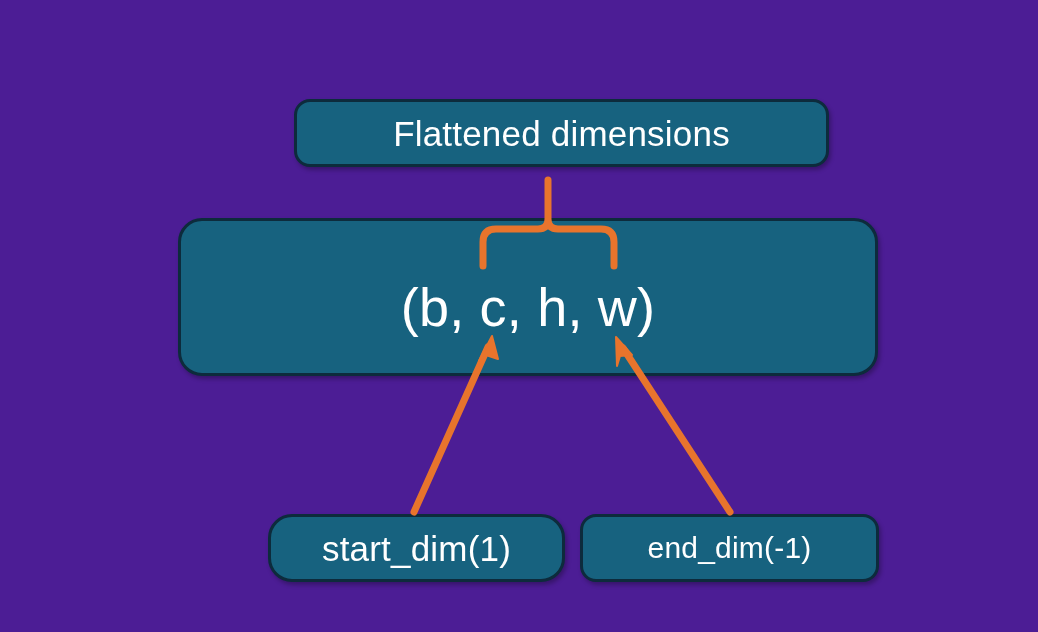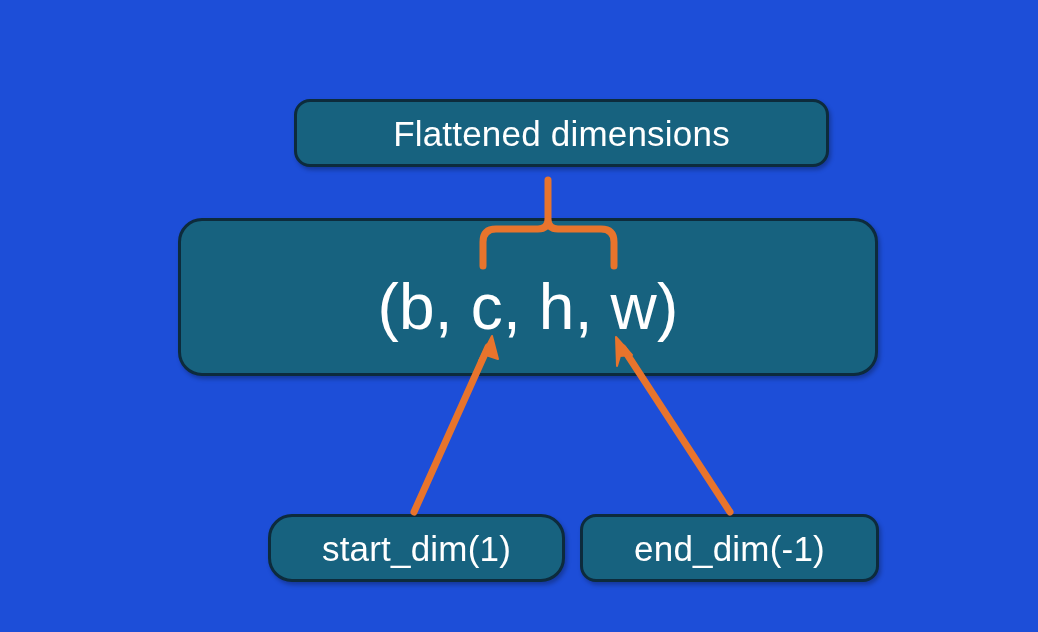--- a/index.html
+++ b/index.html
@@ -8,21 +8,21 @@
     padding: 0;
     background: #ffffff;
   }
   body {
     font-family: "Liberation Sans", sans-serif;
   }
   #canvas {
     position: relative;
     width: 1038px;
     height: 632px;
-    background: #1d4ed8;
+    background: #4c1d95;
     overflow: hidden;
   }
   
   .node {
     position: absolute;
     box-sizing: border-box;
     background: #17627f;
     border: 3px solid #0d2b3c;
     border-radius: 18px;
     display: flex;
@@ -42,37 +42,37 @@
     width: 535px;
     height: 68px;
     font-size: 35px;
     border-radius: 16px;
   }
   #node-shape {
     left: 178px;
     top: 218px;
     width: 700px;
     height: 158px;
-    font-size: 64px;
+    font-size: 54px;
     border-radius: 24px;
   }
   #node-start-dim {
     left: 268px;
     top: 514px;
     width: 297px;
     height: 68px;
     font-size: 35px;
     border-radius: 24px;
   }
   #node-end-dim {
     left: 580px;
     top: 514px;
     width: 299px;
     height: 68px;
-    font-size: 35px;
+    font-size: 30px;
     border-radius: 16px;
   }
   
   #node-shape .shape-label {
     position: relative;
     top: 10px;
     line-height: 1;
     white-space: nowrap;
   }
   .box-label {

